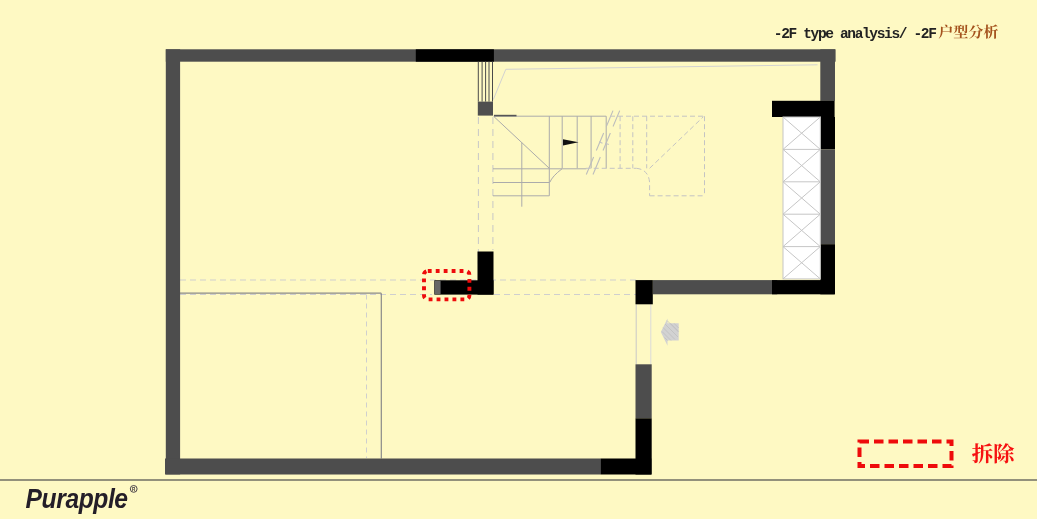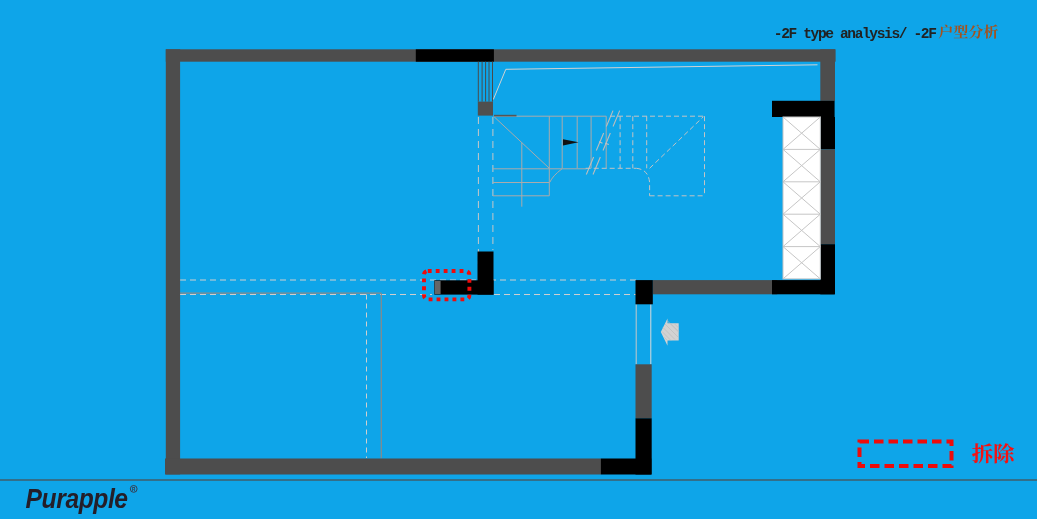--- a/index.html
+++ b/index.html
@@ -1,16 +1,16 @@
 <!DOCTYPE html>
 <html><head>
 <meta charset="utf-8">
 <style>
   html,body{margin:0;padding:0;background:#fff;}
-  .page{position:relative;width:1037px;height:519px;background:#0ea5e9;overflow:hidden;
+  .page{position:relative;width:1037px;height:519px;background:#fef9c3;overflow:hidden;
         font-family:"Liberation Sans",sans-serif;}
 
 </style>
 </head>
 <body>
 <div class="page">
 <svg width="1037" height="519" viewBox="0 0 1037 519" xmlns="http://www.w3.org/2000/svg">
 <defs>
 <path id="cjk-hu" d="M434.91064453125 854.6796875Q503.3798828125 848.7392578125 543.074462890625 830.024169921875Q582.76904296875 811.30908203125 599.37890625 787.294189453125Q615.98876953125 763.279296875 613.973876953125 740.114501953125Q611.958984375 716.94970703125 596.604248046875 700.744873046875Q581.24951171875 684.5400390625 557.244873046875 681.945068359375Q533.240234375 679.35009765625 505.91064453125 697.10986328125Q499.91064453125 724.48974609375 487.005615234375 751.94970703125Q474.1005859375 779.40966796875 458.195556640625 804.90966796875Q442.29052734375 830.40966796875 427.0205078125 849.1396484375ZM823.7001953125 404.24951171875V375.70947265625H247.0390625V404.24951171875ZM176.21044921875 687.72998046875V725.439453125L309.7783203125 677.72998046875H291.74853515625V492.10986328125Q291.74853515625 439.919921875 287.653564453125 380.135009765625Q283.55859375 320.35009765625 270.273681640625 257.335205078125Q256.98876953125 194.3203125 229.958984375 132.400390625Q202.92919921875 70.48046875 157.0595703125 14.25048828125Q111.18994140625 -41.9794921875 42.0205078125 -89.0595703125L31.8603515625 -80.439453125Q79.8603515625 -15.51953125 108.995361328125 55.725341796875Q138.13037109375 126.97021484375 152.400390625 201.35009765625Q166.67041015625 275.72998046875 171.4404296875 348.919921875Q176.21044921875 422.10986328125 176.21044921875 491.10986328125V677.72998046875ZM818.240234375 677.72998046875V649.18994140625H249.4990234375V677.72998046875ZM754.61083984375 677.72998046875 808.89013671875 737.19921875 922.52880859375 650.7001953125Q918.52880859375 644.97021484375 908.2587890625 639.240234375Q897.98876953125 633.51025390625 883.52880859375 630.7802734375V338.439453125Q883.52880859375 334.70947265625 866.80908203125 326.694580078125Q850.08935546875 318.6796875 827.354736328125 312.259765625Q804.6201171875 305.83984375 784.21044921875 305.83984375H764.3408203125V677.72998046875Z"></path>
 <path id="cjk-xing" d="M52.99072265625 772.4599609375H414.361328125L471.3408203125 843.08935546875Q471.3408203125 843.08935546875 489.315673828125 829.439453125Q507.29052734375 815.78955078125 531.955322265625 796.6796875Q556.6201171875 777.56982421875 576.18994140625 760.18994140625Q572.18994140625 744.18994140625 549 744.18994140625H60.99072265625ZM32.48046875 578.10986328125H444.99072265625L500.3203125 656.119140625Q500.3203125 656.119140625 517.7001953125 641.2392578125Q535.080078125 626.359375 558.419921875 605.28955078125Q581.759765625 584.2197265625 599.40966796875 565.83984375Q596.1396484375 549.83984375 572.94970703125 549.83984375H40.48046875ZM597.5810546875 788.18994140625 737.70947265625 775.27001953125Q736.70947265625 766 729.66943359375 759.5Q722.62939453125 753 704.62939453125 750V437.10986328125Q704.62939453125 433.10986328125 691.099609375 426.784912109375Q677.56982421875 420.4599609375 657.525146484375 415.635009765625Q637.48046875 410.81005859375 616.80078125 410.81005859375H597.5810546875ZM335.361328125 772.4599609375H444.599609375V306.89013671875Q443.86962890625 303.16015625 420.094970703125 292.645263671875Q396.3203125 282.13037109375 354.5009765625 282.13037109375H335.361328125ZM807.361328125 831.5400390625 952.32958984375 818.89013671875Q951.0595703125 808.16015625 943.0595703125 801.66015625Q935.0595703125 795.16015625 917.78955078125 792.16015625V393.19921875Q917.78955078125 354.40966796875 908.90966796875 327.4599609375Q900.02978515625 300.51025390625 870.89013671875 284.67041015625Q841.75048828125 268.83056640625 780.7412109375 263.37060546875Q779.47119140625 288.97021484375 775.47119140625 307.68994140625Q771.47119140625 326.40966796875 762.01123046875 339.24951171875Q752.01123046875 351.08935546875 735.876220703125 359.96923828125Q719.7412109375 368.84912109375 688.63134765625 374.76904296875V388.84912109375Q688.63134765625 388.84912109375 701.496337890625 387.84912109375Q714.361328125 386.84912109375 732.361328125 385.714111328125Q750.361328125 384.5791015625 766.59130859375 383.5791015625Q782.8212890625 382.5791015625 789.55126953125 382.5791015625Q800.09130859375 382.5791015625 803.726318359375 386.34912109375Q807.361328125 390.119140625 807.361328125 397.92919921875ZM437.85107421875 330.02978515625 594.0390625 317.10986328125Q593.0390625 306.3798828125 585.4990234375 299.014892578125Q577.958984375 291.64990234375 557.76904296875 288.64990234375V-46.1396484375H437.85107421875ZM122.45068359375 182.3203125H708.5009765625L770.21044921875 262.0595703125Q770.21044921875 262.0595703125 781.8603515625 253.1396484375Q793.51025390625 244.2197265625 810.985107421875 230.204833984375Q828.4599609375 216.18994140625 847.7998046875 199.945068359375Q867.1396484375 183.7001953125 883.51953125 169.7802734375Q879.51953125 154.05029296875 855.0595703125 154.05029296875H130.45068359375ZM31.48046875 -29.759765625H788.77099609375L852.48046875 52.24951171875Q852.48046875 52.24951171875 864.13037109375 43.194580078125Q875.7802734375 34.1396484375 894.255126953125 19.759765625Q912.72998046875 5.3798828125 932.56982421875 -11.0Q952.40966796875 -27.3798828125 968.78955078125 -42.02978515625Q964.78955078125 -58.02978515625 940.32958984375 -58.02978515625H39.75048828125ZM150.09130859375 772.4599609375H256.86962890625V608.91064453125Q256.86962890625 566.1806640625 250.1396484375 518.220703125Q243.40966796875 470.2607421875 221.259765625 423.165771484375Q199.10986328125 376.07080078125 154.675048828125 333.57080078125Q110.240234375 291.07080078125 33.83056640625 258.2607421875L25.21044921875 267.880859375Q81.80078125 317.880859375 108.0009765625 374.975830078125Q134.201171875 432.07080078125 142.146240234375 491.7607421875Q150.09130859375 551.45068359375 150.09130859375 608.640625Z"></path>

